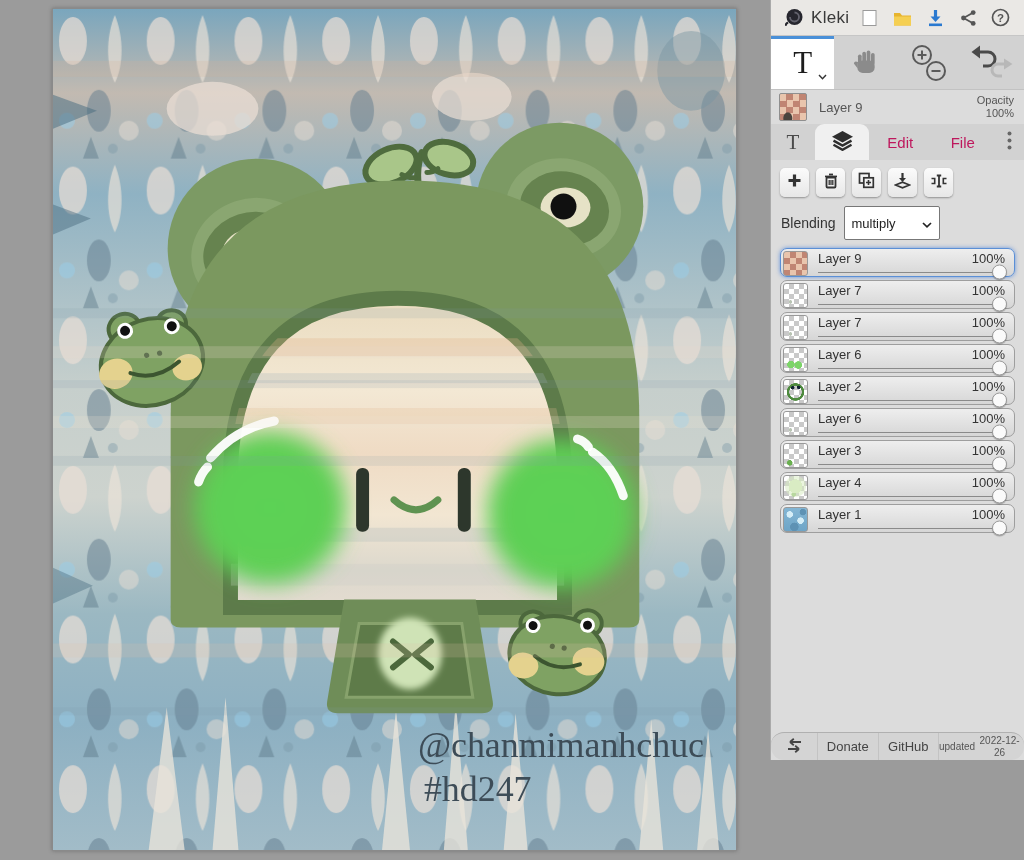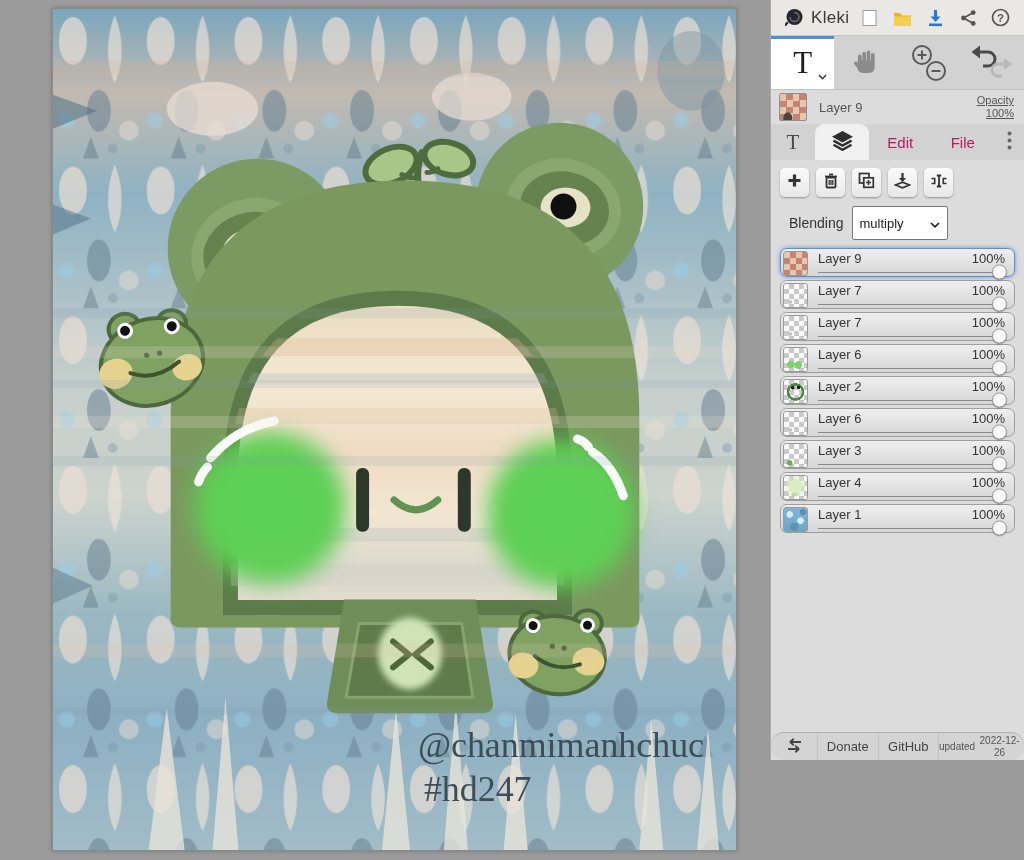--- a/index.html
+++ b/index.html
@@ -22,35 +22,35 @@
 
   .toolrow{height:54px;background:#d2d2d2;display:flex;border-bottom:1px solid #c2c2c2;}
   .tool-btn{flex:1;display:flex;align-items:center;justify-content:center;position:relative;}
   .tool-text{background:#fff;border-top:3px solid #4a90d8;}
   .tool-text .glyph{font-family:"Liberation Serif",serif;font-size:31px;color:#1d1d1d;margin-top:-3px;}
   .tool-text .chev{position:absolute;right:7px;bottom:5px;}
 
   .layer-preview{height:34px;display:flex;align-items:center;gap:12px;padding:0 10px 0 8px;background:#dcdcdc;}
   .preview-thumb{width:28px;height:28px;border:1px solid #8f8f8f;border-radius:2px;}
   .preview-name{font-size:13px;color:#555;}
-  .preview-opacity{margin-left:auto;text-align:right;font-size:11px;line-height:1.15;color:#555;text-decoration:underline;}
+  .preview-opacity{margin-left:auto;text-align:right;font-size:11px;line-height:1.15;color:#555;}
 
   .tabs{height:36px;background:#d2d2d2;display:flex;align-items:stretch;}
   .tab{display:flex;align-items:center;justify-content:center;color:#be185d;font-size:15px;cursor:pointer;}
   .tab-tool{width:44px;font-family:"Liberation Serif",serif;font-size:21px;color:#4a4a4a;}
   .tab-layers{width:54px;}
   .tab-selected{background:#f0f0f0;border-radius:9px 9px 0 0;}
   .tab-edit,.tab-file{flex:1;}
   .tab-kebab{width:30px;}
 
   .actions{background:#dcdcdc;padding:8px 7px 7px 9px;display:flex;gap:7px;}
   .act-btn{width:29px;height:29px;border-radius:5px;background:linear-gradient(#fbfbfb,#e7e7e7);
     box-shadow:0 1px 2px rgba(0,0,0,.35);display:flex;align-items:center;justify-content:center;cursor:pointer;}
 
-  .blending-row{display:flex;align-items:center;gap:8px;padding:2px 10px 6px 10px;font-size:14px;color:#333;margin-left:8px;}
+  .blending-row{display:flex;align-items:center;gap:8px;padding:2px 10px 6px 10px;font-size:14px;color:#333;}
   .select-box{width:96px;height:22px;background:#fff;border:1px solid #777;border-radius:2px;
     display:flex;align-items:center;justify-content:space-between;padding:16px 7px;font-size:13px;color:#222;cursor:pointer;}
 
   .layer-list{padding:2px 9px 0 9px;}
   .layer-row{display:grid;grid-template-columns:27px 1fr auto;grid-template-rows:16px 11px;column-gap:8px;
     align-items:center;height:29px;margin-bottom:3px;padding:1px 9px 1px 2px;
     background:linear-gradient(#eeeeee,#d6d6d6);border:1px solid #9e9e9e;border-radius:7px;cursor:pointer;}
   .layer-row.selected{border:1px solid #5b8fd6;box-shadow:0 0 4px rgba(90,140,220,.9);}
   .lr-name{grid-column:2;font-size:13px;color:#333;line-height:1;}
   .lr-pct{grid-column:3;grid-row:1;font-size:13px;color:#333;line-height:1;}

